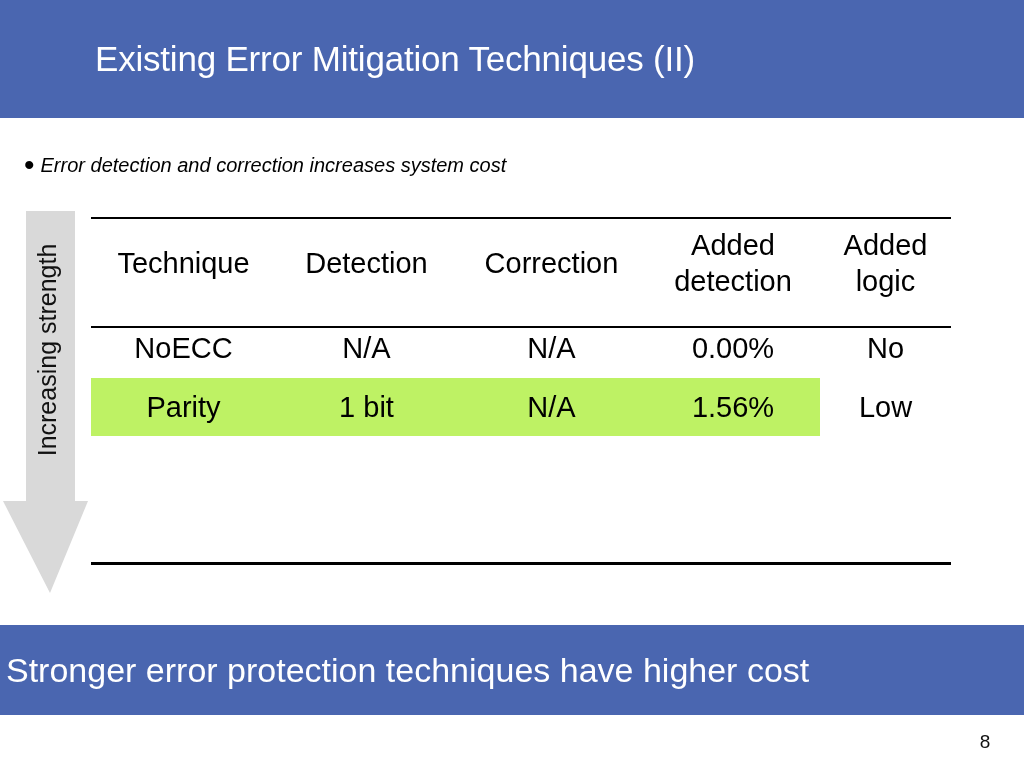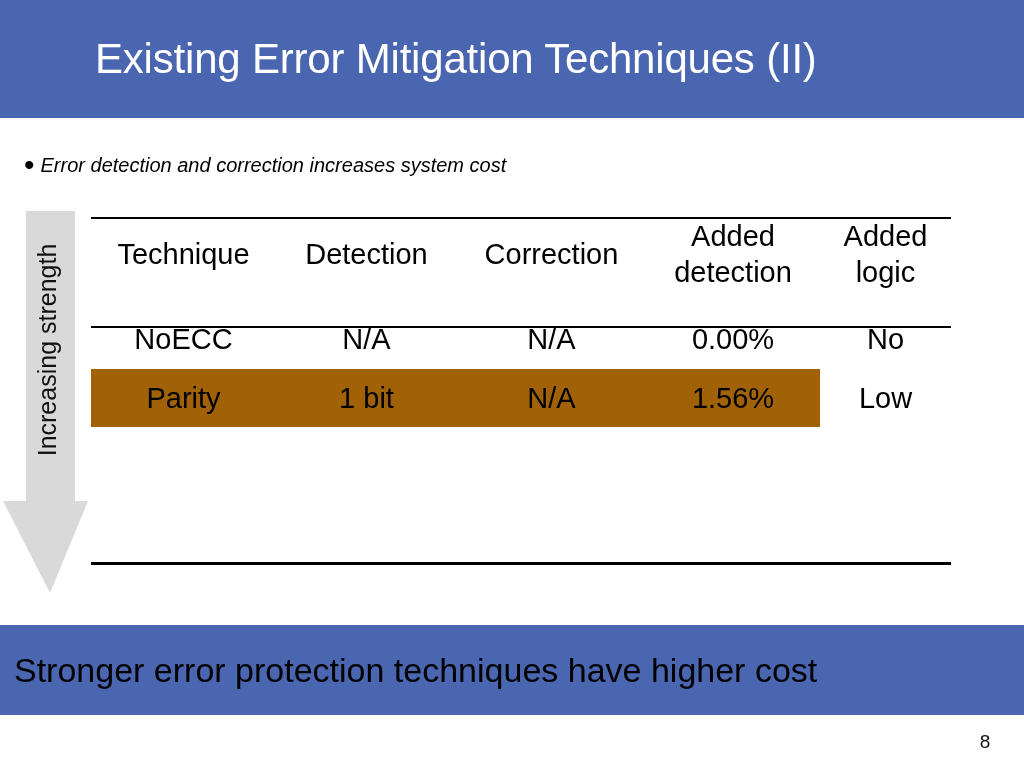--- a/index.html
+++ b/index.html
@@ -23,21 +23,21 @@
     top: 0;
     width: 1024px;
     height: 118px;
     background: #4A66B0;
   }
   #title-text {
     position: absolute;
     left: 95px;
     top: 32px;
     width: 880px;
-    font-size: 42px;
+    font-size: 35px;
     line-height: 54px;
     color: #ffffff;
     white-space: nowrap;
     letter-spacing: -0.2px;
   }
 
   
   #bullet-row {
     position: absolute;
     left: 24px;
@@ -85,21 +85,21 @@
     font-size: 25px;
     line-height: 28px;
     white-space: nowrap;
     color: #111111;
   }
 
   
   #table-wrap {
     position: absolute;
     left: 91px;
-    top: 199px;
+    top: 208px;
     width: 860px;
     height: 350px;
   }
   table.data-table {
     border-collapse: collapse;
     width: 860px;
     table-layout: fixed;
   }
   table.data-table td, table.data-table th {
     padding: 0;
@@ -129,21 +129,21 @@
   }
   th.hdr-red .hl { display: block; text-align: center; }
 
   tr.body-row td {
     height: 58px;
     margin-top: 12px;
   }
   tr.row-noecc td { height: 61px; }
   tr.row-chipkill td { height: 57px; }
 
-  td.fill-yellow, th.fill-yellow { background: #a16207; }
+  td.fill-yellow, th.fill-yellow { background: #bef264; }
   td.fill-white,  th.fill-white  { background: #ffffff; }
 
   
   .hrule {
     position: absolute;
     left: 91px;
     width: 860px;
     height: 2px;
     background: #000000;
   }
@@ -156,24 +156,24 @@
     position: absolute;
     left: 0;
     top: 625px;
     width: 1024px;
     height: 90px;
     background: #4A66B0;
     display: flex;
     align-items: center;
   }
   #banner-text {
-    margin-left: 14px;
+    margin-left: 6px;
     font-size: 34px;
     line-height: 42px;
-    color: #000000;
+    color: #ffffff;
     white-space: nowrap;
   }
 
   
   #slide-number {
     position: absolute;
     left: 960px;
     top: 730px;
     width: 50px;
     text-align: center;

